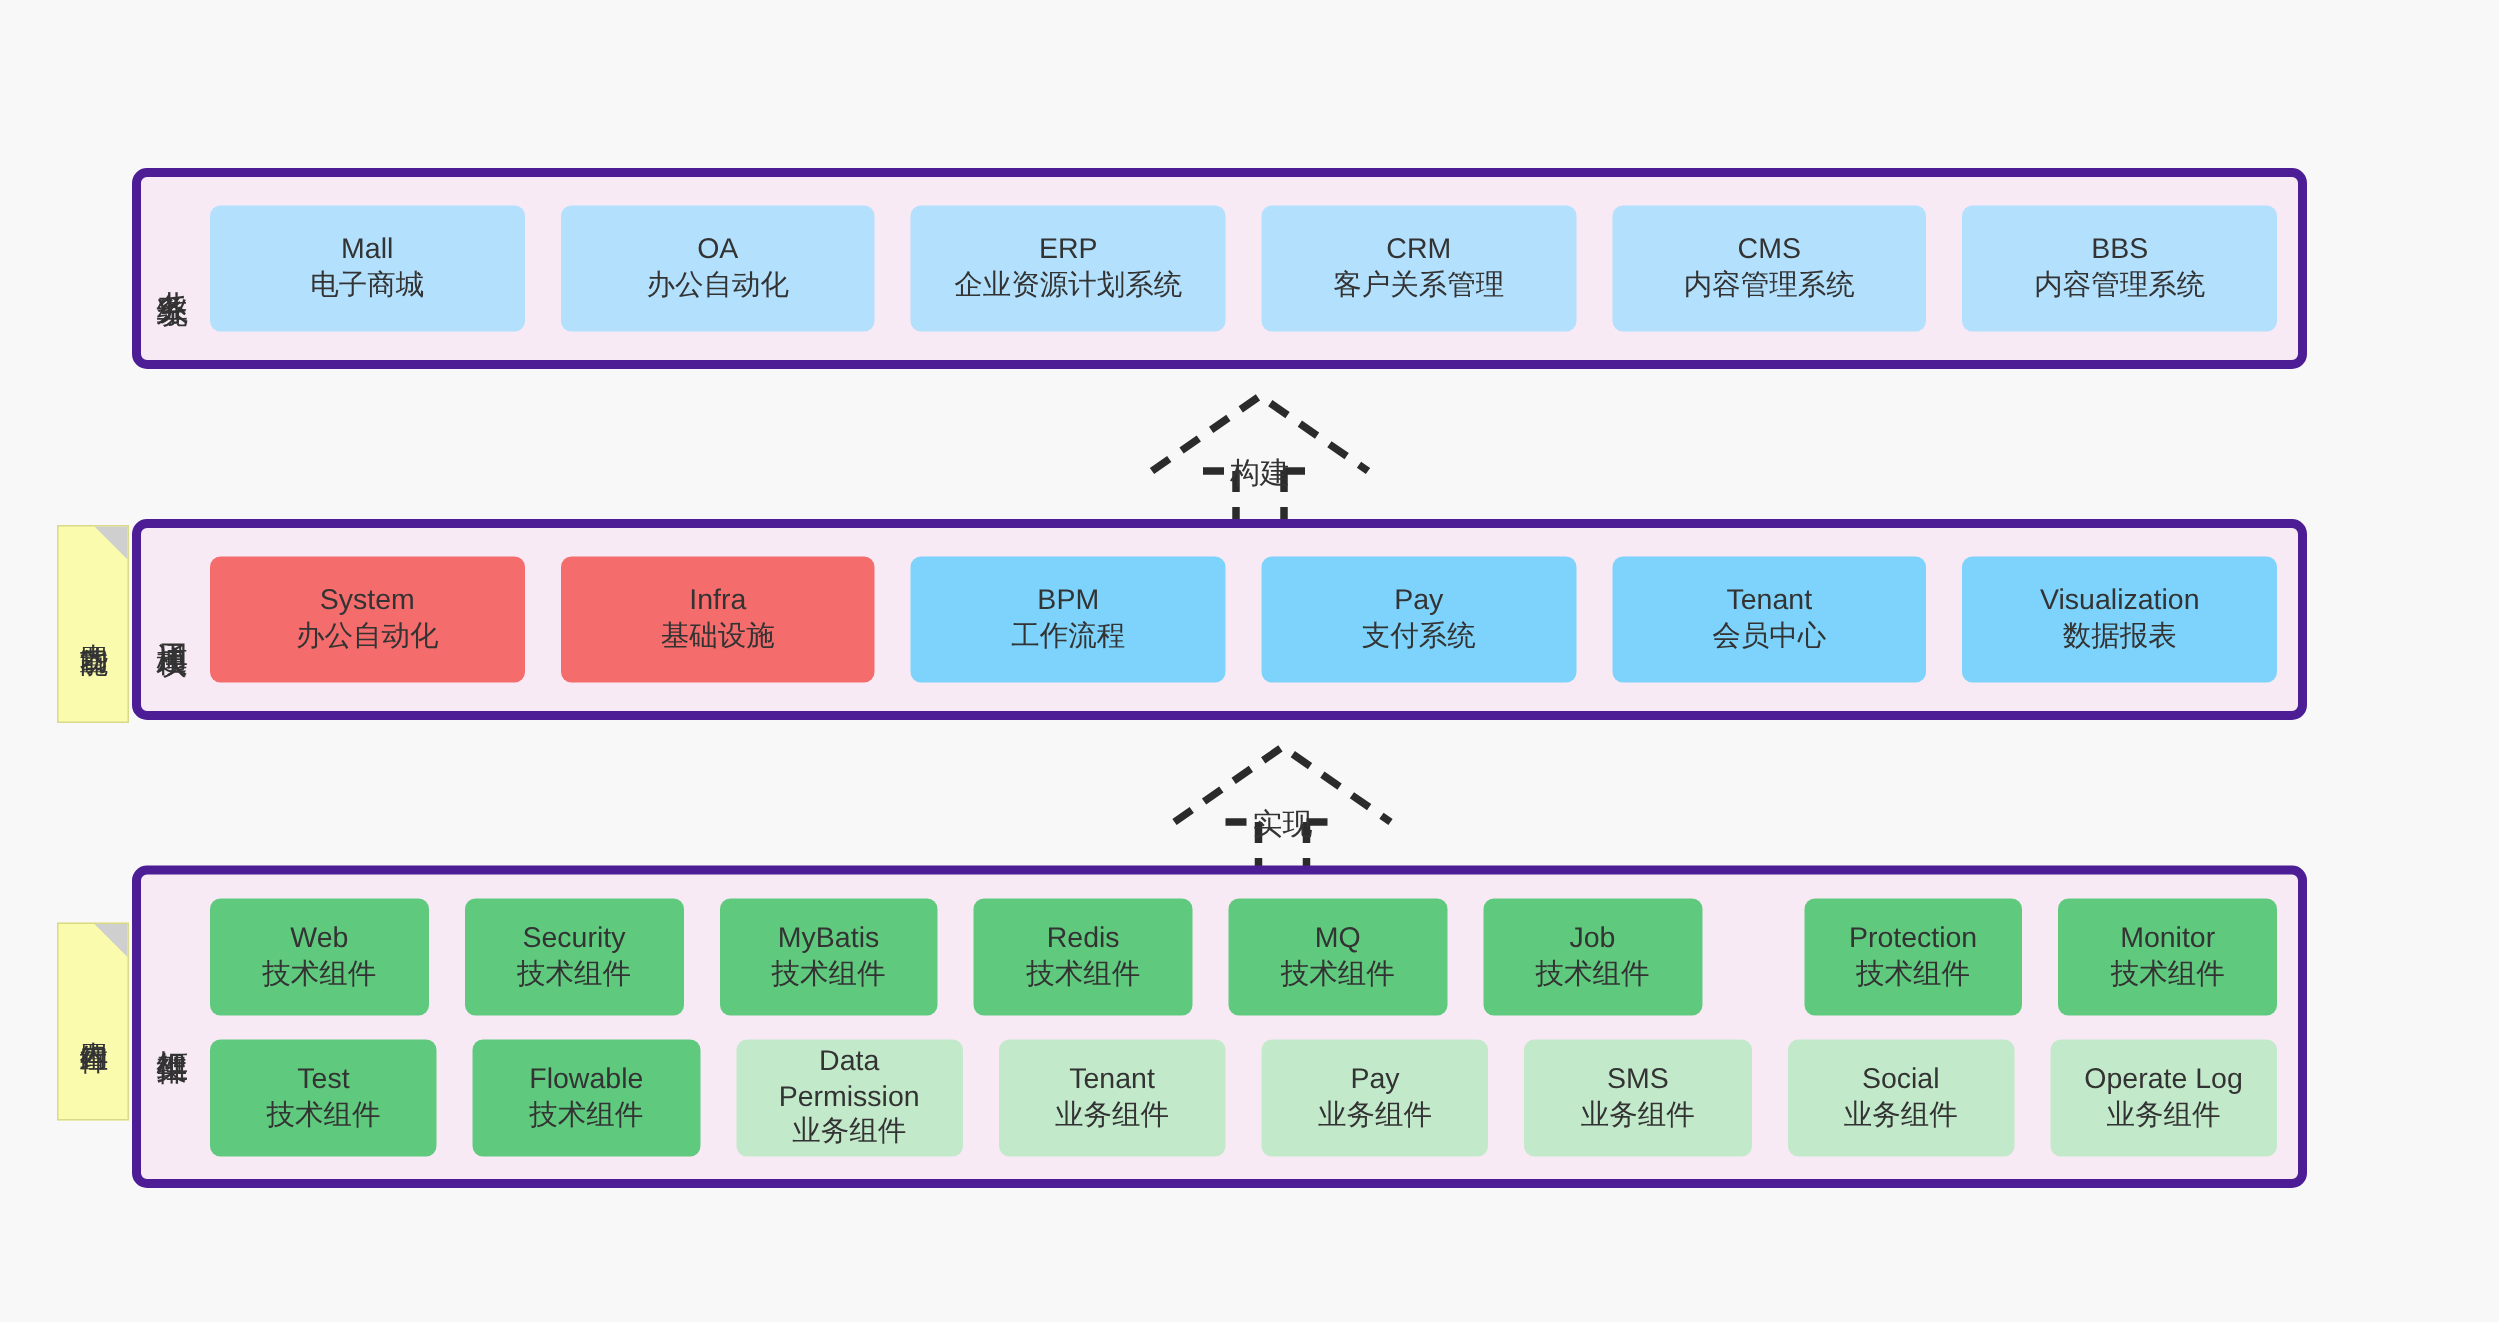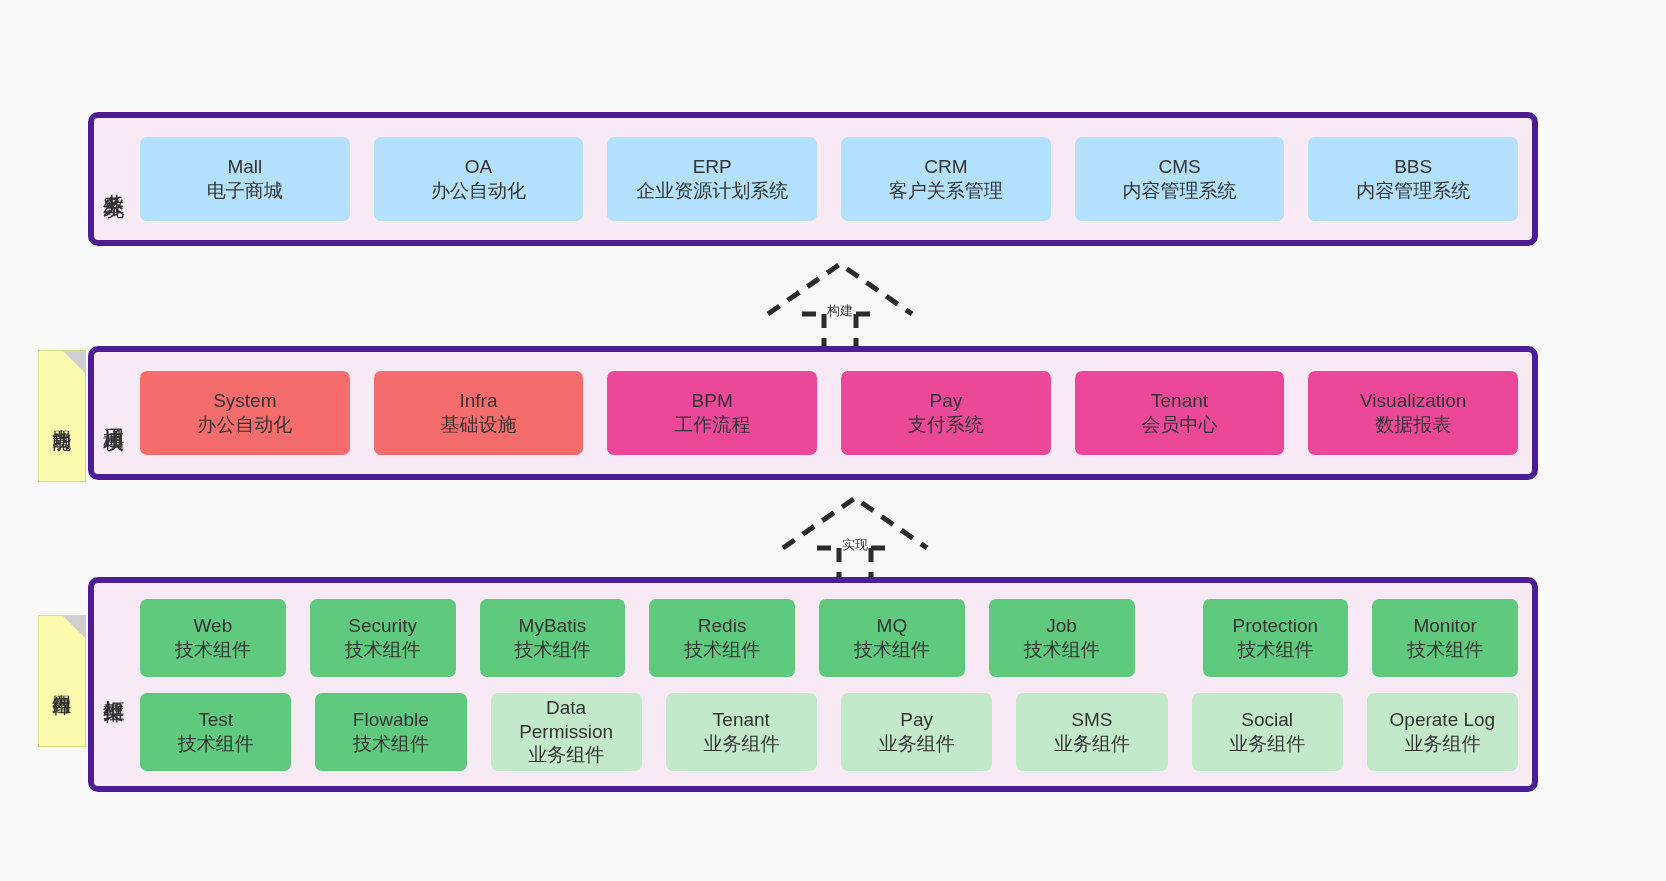--- a/index.html
+++ b/index.html
@@ -88,21 +88,21 @@
   }
   .node .cn {
     font-size: 19px;
   }
 
   .h-tall { height: 84px; }
 
   
   .c-blue       { background: #b3e0fd; }
   .c-red        { background: #f56c6c; }
-  .c-pink       { background: #ec4899; }
+  .c-pink       { background: #7dd3fc; }
   .c-green      { background: #5fca7e; }
   .c-greenlight { background: #c3e9cb; }
 
   
   .note {
     position: absolute;
     background: #fbfbae;
     border: 1px solid #d9d98a;
     box-sizing: border-box;
     display: flex;
@@ -138,21 +138,21 @@
     position: absolute;
     left: 0;
     top: 0;
     overflow: visible;
   }
   .arrow-label {
     position: absolute;
     left: 50%;
     transform: translateX(-50%);
     top: 44px;
-    font-size: 13px;
+    font-size: 20px;
     color: #333333;
     background: transparent;
     padding: 0 2px;
     white-space: nowrap;
     user-select: none;
   }
 </style>
 </head>
 <body>
 

